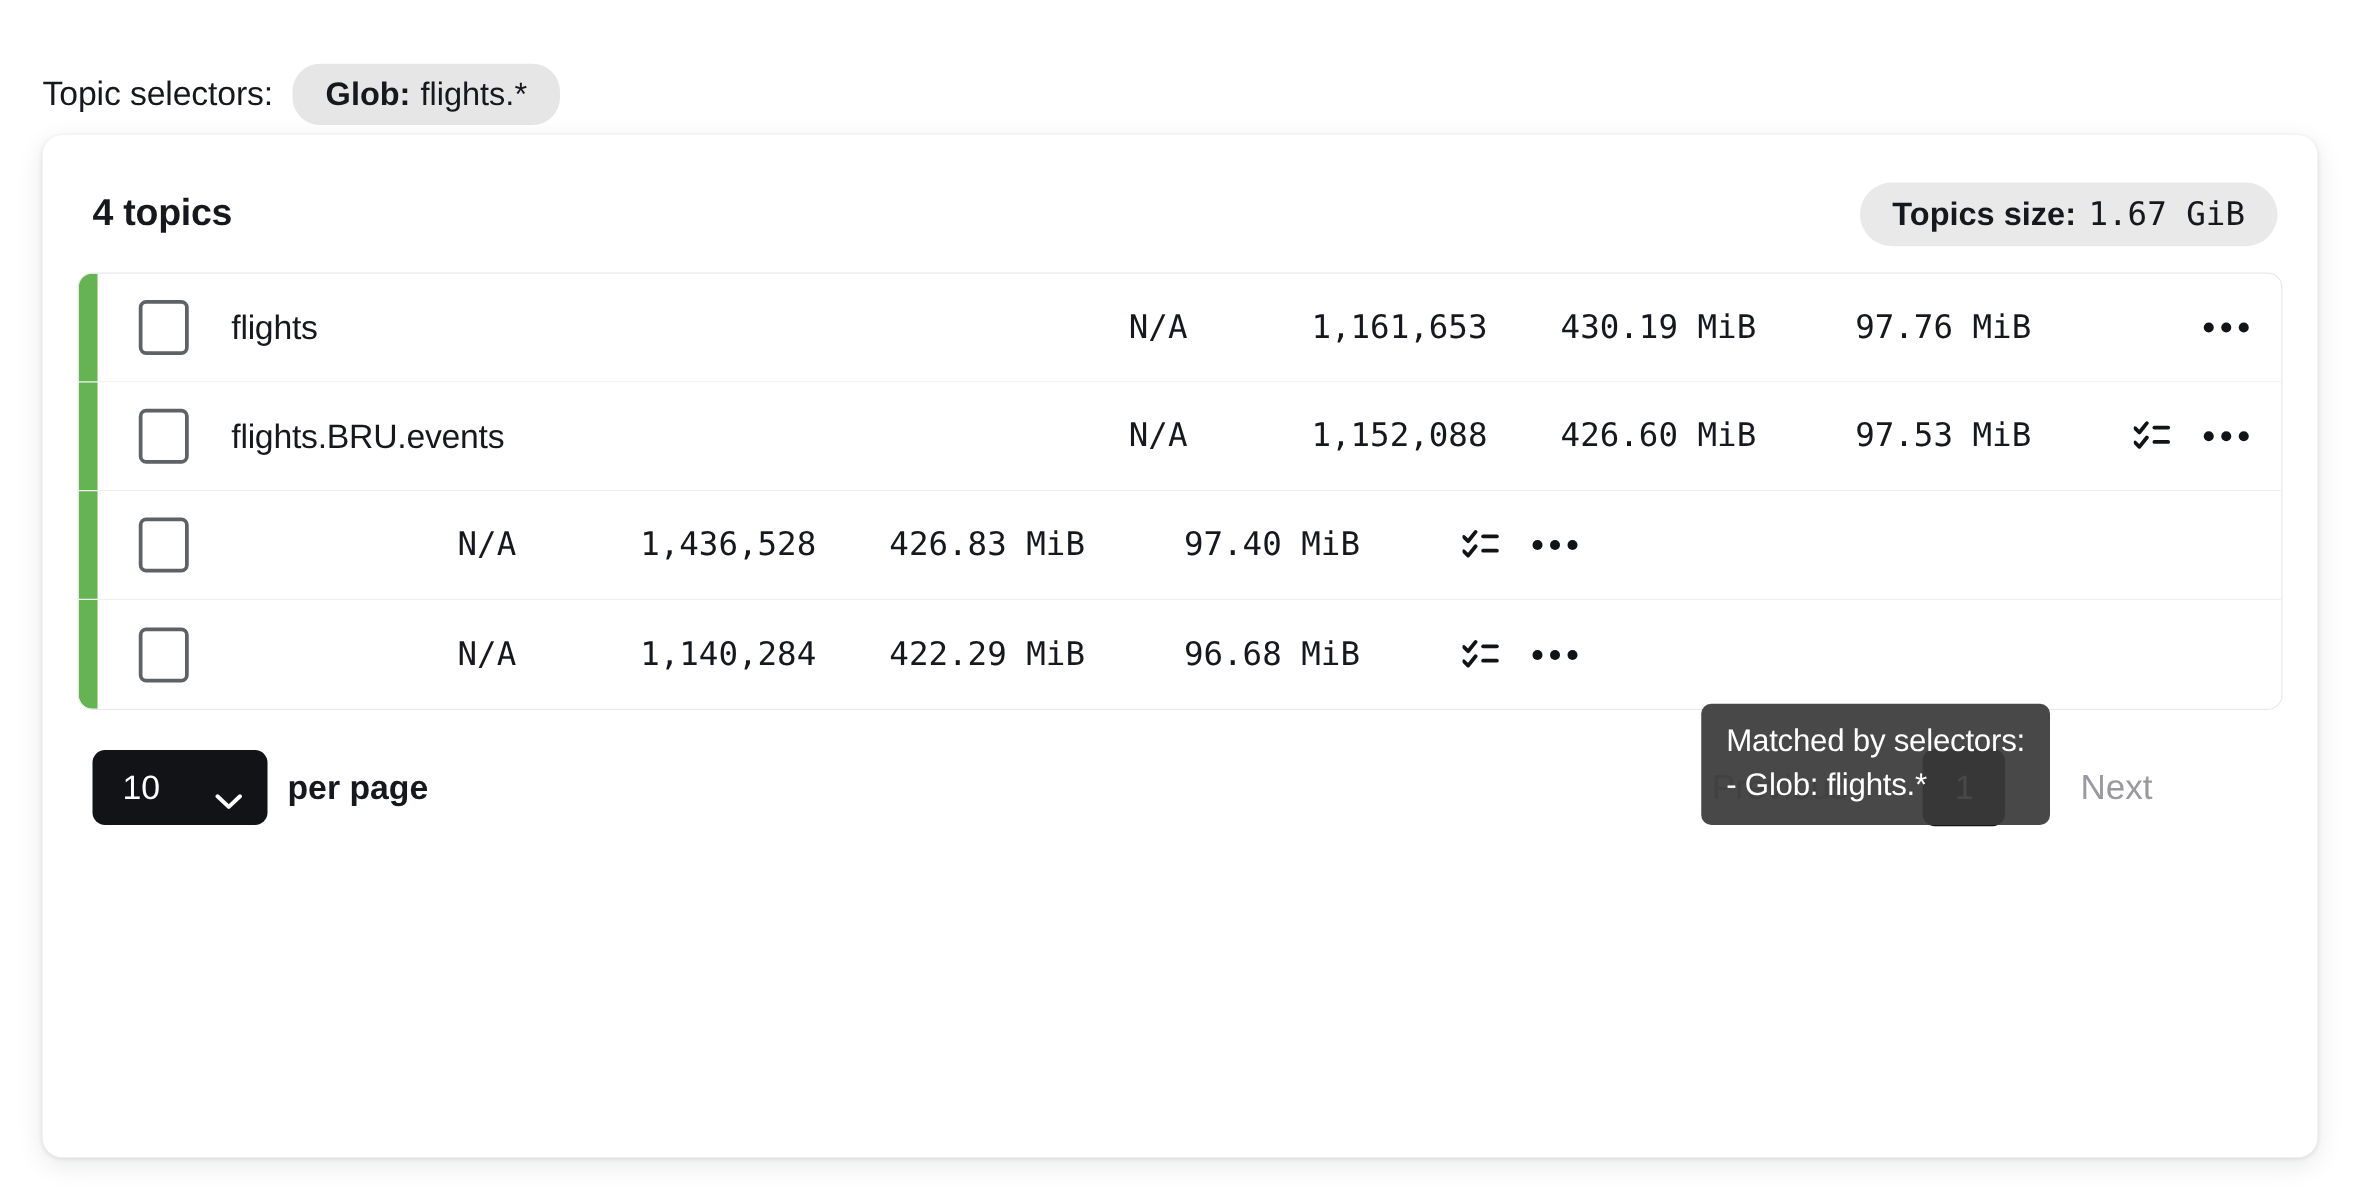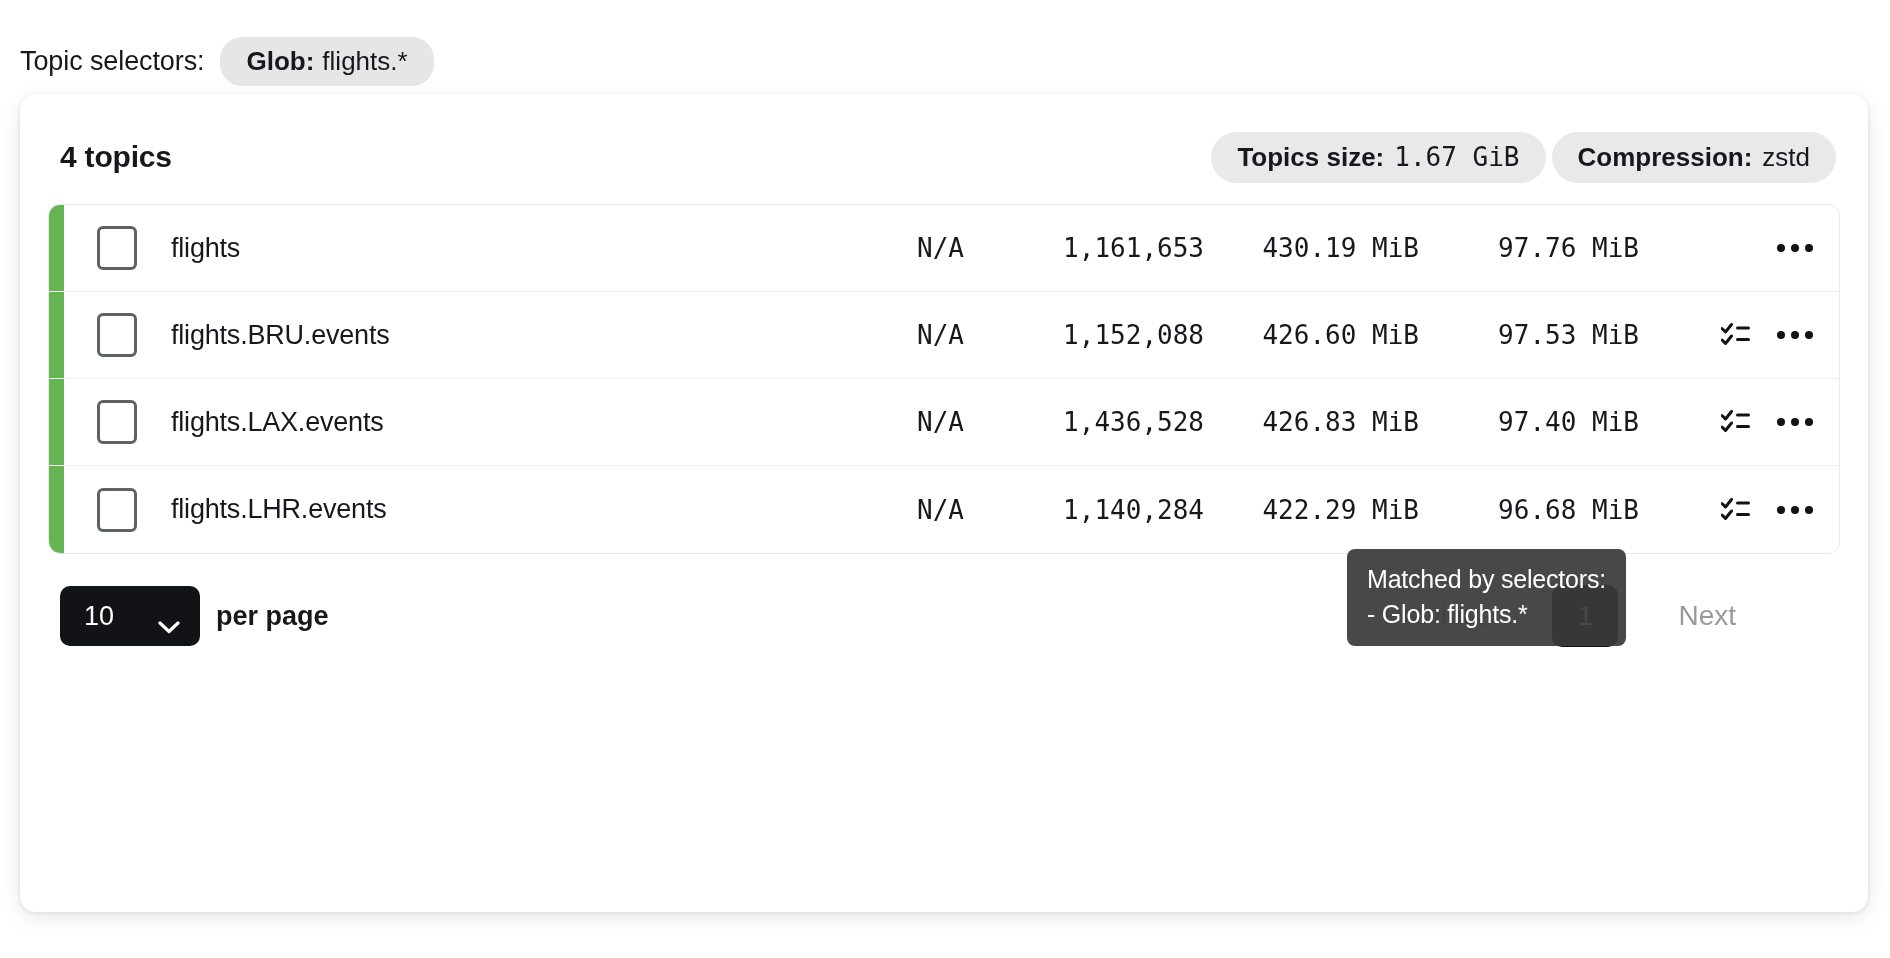--- a/index.html
+++ b/index.html
@@ -3,21 +3,21 @@
 <meta charset="utf-8">
 <style>
   * { box-sizing: border-box; margin: 0; padding: 0; }
   html, body {
     width: 1890px;
     height: 958px;
     background: #ffffff;
     font-family: "Liberation Sans", sans-serif;
     -webkit-font-smoothing: antialiased;
   }
-  .page { position: relative; width: 1890px; height: 804px; padding: 2px; }
+  .page { position: relative; width: 1890px; height: 804px; padding: 16px; }
 
   
   .selectors-bar {
     display: flex;
     align-items: center;
     gap: 16px;
     padding: 26px 0 0 18px;
     height: 92px;
   }
   .selectors-label {
@@ -273,24 +273,20 @@
   </div>
 
   <div class="card">
 
     <div class="stats-row">
       <span class="topics-count">4 topics</span>
       <div class="stat-pills">
         <span class="stat-pill">
           <span class="k">Topics size:</span>
           <span class="v">1.67 GiB</span>
-        </span>
-        <span class="stat-pill plain">
-          <span class="k">Compression:</span>
-          <span class="v">zstd</span>
         </span>
       </div>
     </div>
 
     <div class="table-wrap">
 
 
       <div class="trow tbody-row">
         <div class="statusbar" style="background: rgb(101, 179, 83);"></div>
         <div class="cb-cell">
@@ -335,21 +331,20 @@
               <i></i>
             </span>
         </div>
       </div>
 
       <div class="trow tbody-row">
         <div class="statusbar" style="background: rgb(101, 179, 83);"></div>
         <div class="cb-cell">
           <span class="checkbox"></span>
         </div>
-        <div class="c-topic">flights.LAX.events</div>
         <div class="c-ingest c-num">N/A</div>
         <div class="c-msgs c-num">1,436,528</div>
         <div class="c-tsize c-num">426.83 MiB</div>
         <div class="c-ssize c-num">97.40 MiB</div>
         <div class="c-actions">
           <span class="icon-checklist">
             <svg viewBox="0 0 30 26" width="30" height="26" aria-hidden="true">
               <path d="M1 6.5 L4.5 10 L10.5 2.5" fill="none" stroke="#111317" stroke-width="3" stroke-linecap="round" stroke-linejoin="round"></path>
               <path d="M1 18 L4.5 21.5 L10.5 14" fill="none" stroke="#111317" stroke-width="3" stroke-linecap="round" stroke-linejoin="round"></path>
               <rect x="15" y="4.5" width="14" height="3" rx="1.5" fill="#111317"></rect>
@@ -362,21 +357,20 @@
               <i></i>
             </span>
         </div>
       </div>
 
       <div class="trow tbody-row">
         <div class="statusbar" style="background: rgb(101, 179, 83);"></div>
         <div class="cb-cell">
           <span class="checkbox"></span>
         </div>
-        <div class="c-topic">flights.LHR.events</div>
         <div class="c-ingest c-num">N/A</div>
         <div class="c-msgs c-num">1,140,284</div>
         <div class="c-tsize c-num">422.29 MiB</div>
         <div class="c-ssize c-num">96.68 MiB</div>
         <div class="c-actions">
           <span class="icon-checklist">
             <svg viewBox="0 0 30 26" width="30" height="26" aria-hidden="true">
               <path d="M1 6.5 L4.5 10 L10.5 2.5" fill="none" stroke="#111317" stroke-width="3" stroke-linecap="round" stroke-linejoin="round"></path>
               <path d="M1 18 L4.5 21.5 L10.5 14" fill="none" stroke="#111317" stroke-width="3" stroke-linecap="round" stroke-linejoin="round"></path>
               <rect x="15" y="4.5" width="14" height="3" rx="1.5" fill="#111317"></rect>

